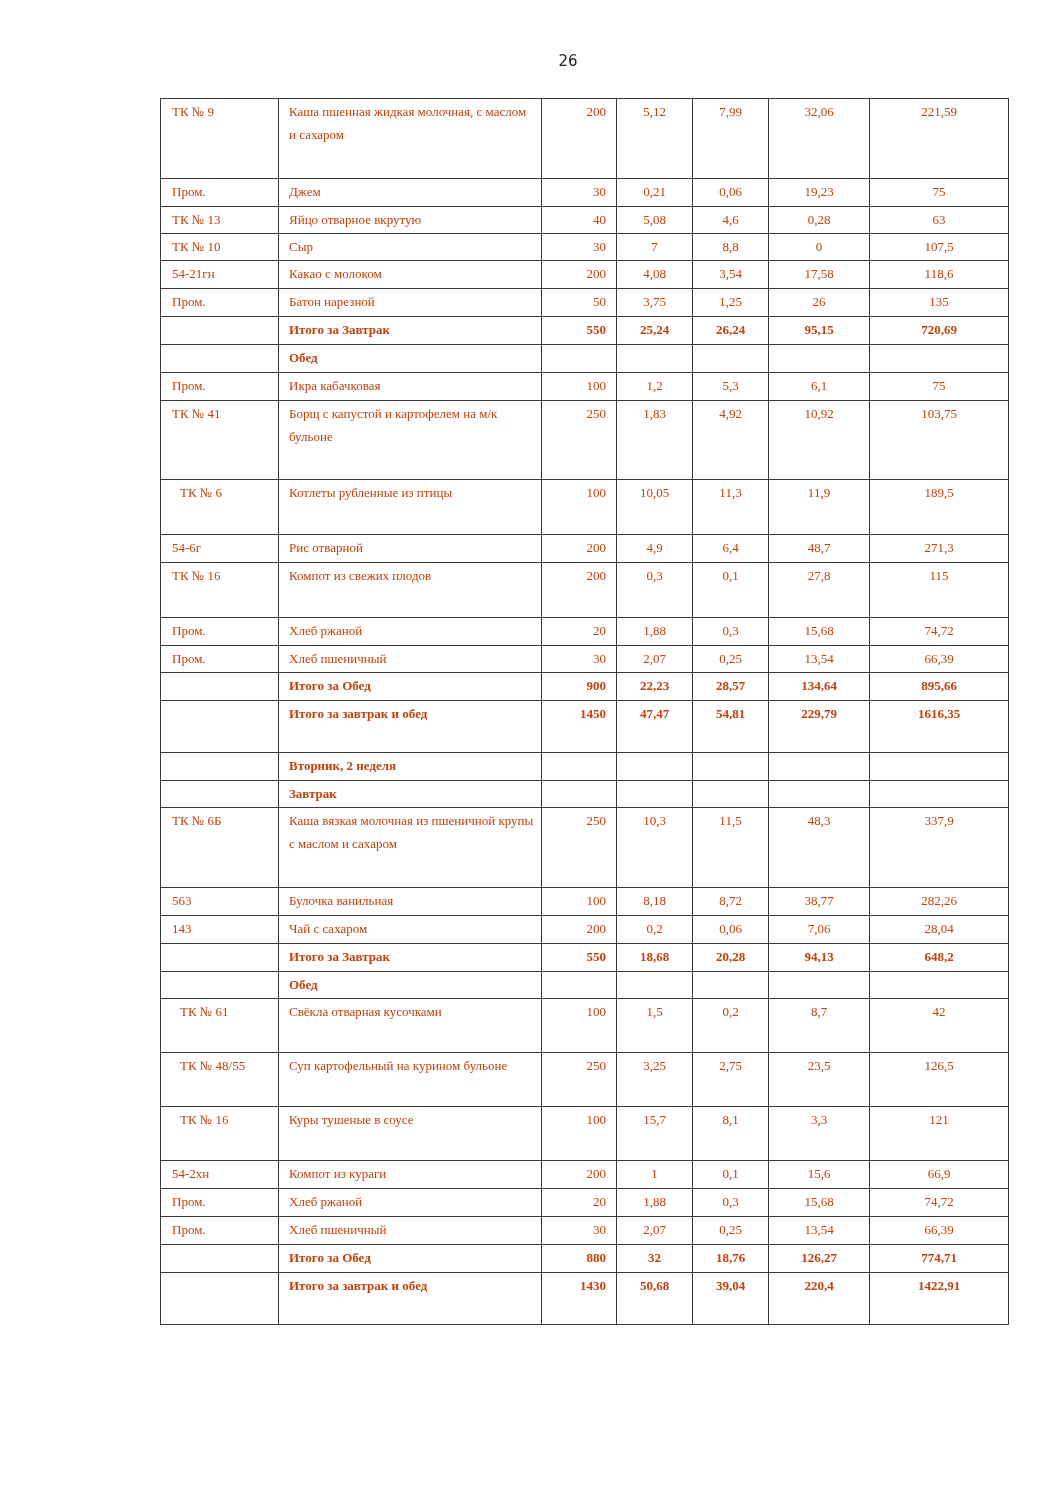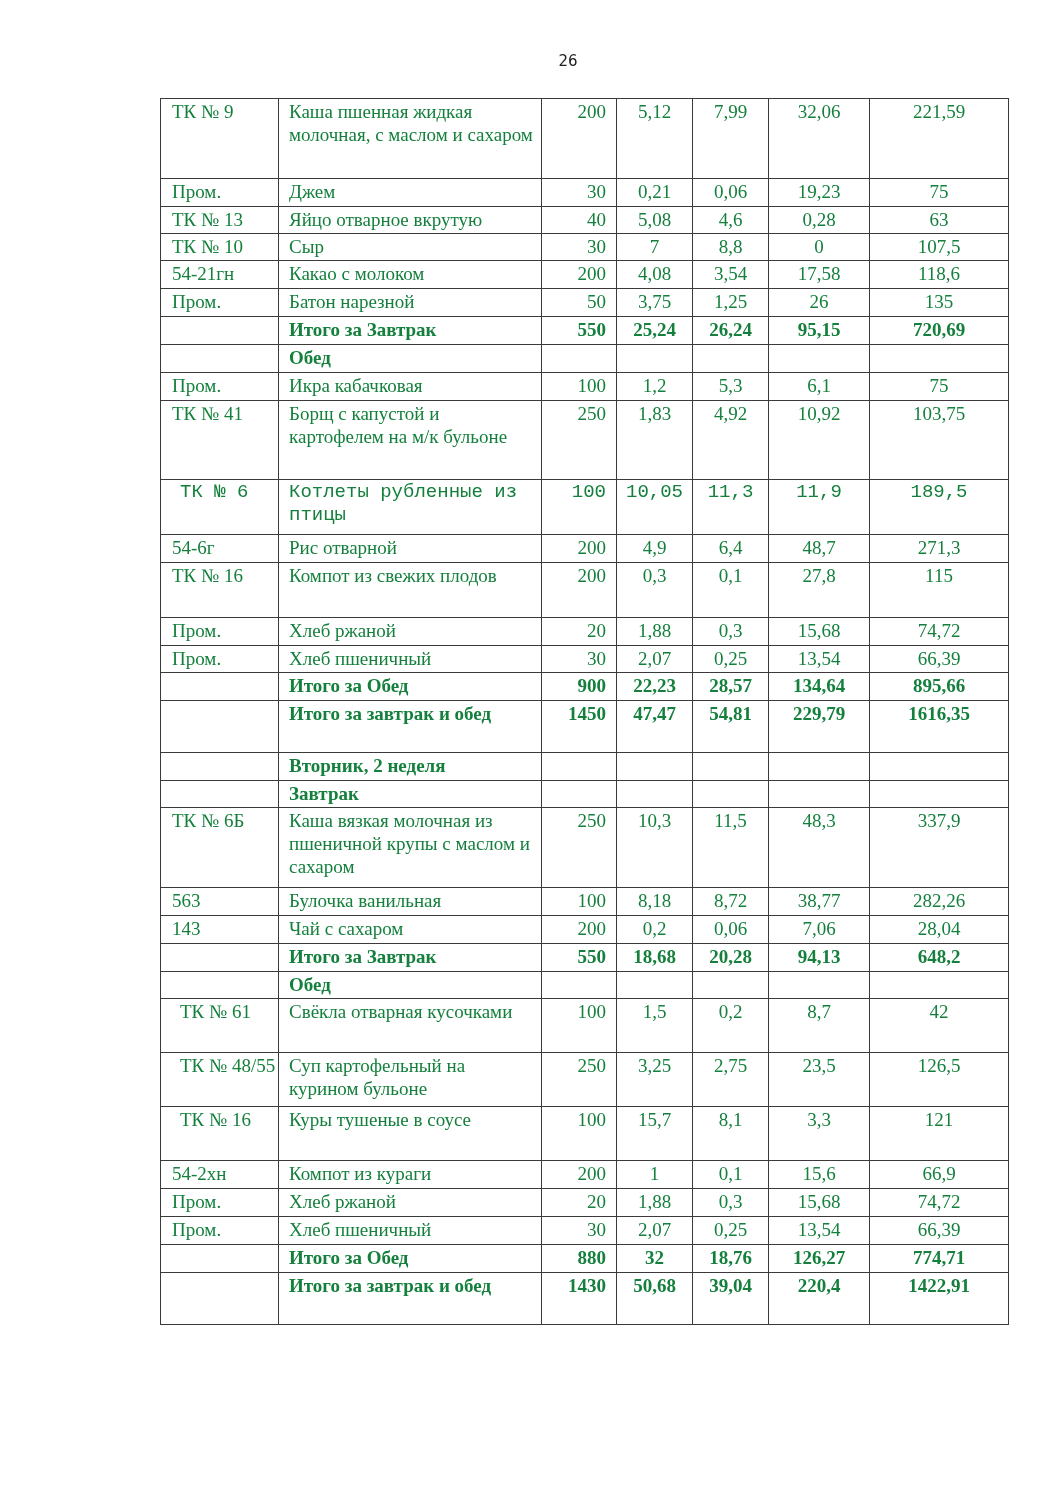--- a/index.html
+++ b/index.html
@@ -4,21 +4,21 @@
 <style>
   html, body { margin: 0; padding: 0; background: #ffffff; }
   body { width: 1061px; height: 1500px; position: relative; overflow: hidden; }
   .page-number {
     position: absolute; top: 52px; left: 0; width: 1136px; text-align: center;
     font-family: "DejaVu Sans", sans-serif; font-size: 15px; color: #222;
   }
   table.menu {
     position: absolute; top: 98px; left: 160px;
     border-collapse: collapse; table-layout: fixed;
-    font-family: "Liberation Serif", serif; font-size: 19px; color: #15803d;
+    font-family: "Liberation Serif", serif; font-size: 13px; color: #c2410c;
   }
   table.menu td {
     border: 1.5px solid #3a3a3a; vertical-align: top;
     padding: 1px 0 0 0; line-height: 23px;
   }
   td.c-code { padding-left: 11px !important; }
   td.c-name { padding-left: 10px !important; padding-right: 6px !important; margin-top: 17px; }
   td.c-num { text-align: center; }
   td.c-mass { text-align: right; padding-right: 10px !important; }
   tr.bold td { font-weight: bold; }
@@ -124,21 +124,21 @@
       </tr>
       <tr style="height: 79px;">
         <td class="c-code"><span>ТК № 41</span></td>
         <td class="c-name"><span>Борщ с капустой и картофелем на м/к бульоне</span></td>
         <td class="c-mass"><span>250</span></td>
         <td class="c-num"><span>1,83</span></td>
         <td class="c-num"><span>4,92</span></td>
         <td class="c-num"><span>10,92</span></td>
         <td class="c-num"><span>103,75</span></td>
       </tr>
-      <tr style="height: 55px; font-family: Liberation Mono, monospace;">
+      <tr style="height: 55px;">
         <td class="c-code"><span class="indent">ТК № 6</span></td>
         <td class="c-name"><span>Котлеты рубленные из птицы</span></td>
         <td class="c-mass"><span>100</span></td>
         <td class="c-num"><span>10,05</span></td>
         <td class="c-num"><span>11,3</span></td>
         <td class="c-num"><span>11,9</span></td>
         <td class="c-num"><span>189,5</span></td>
       </tr>
       <tr style="height: 28px;">
         <td class="c-code"><span>54-6г</span></td>

